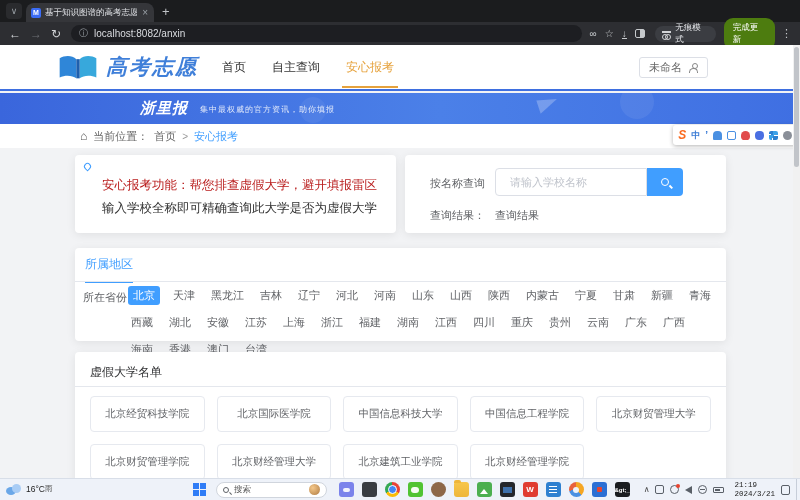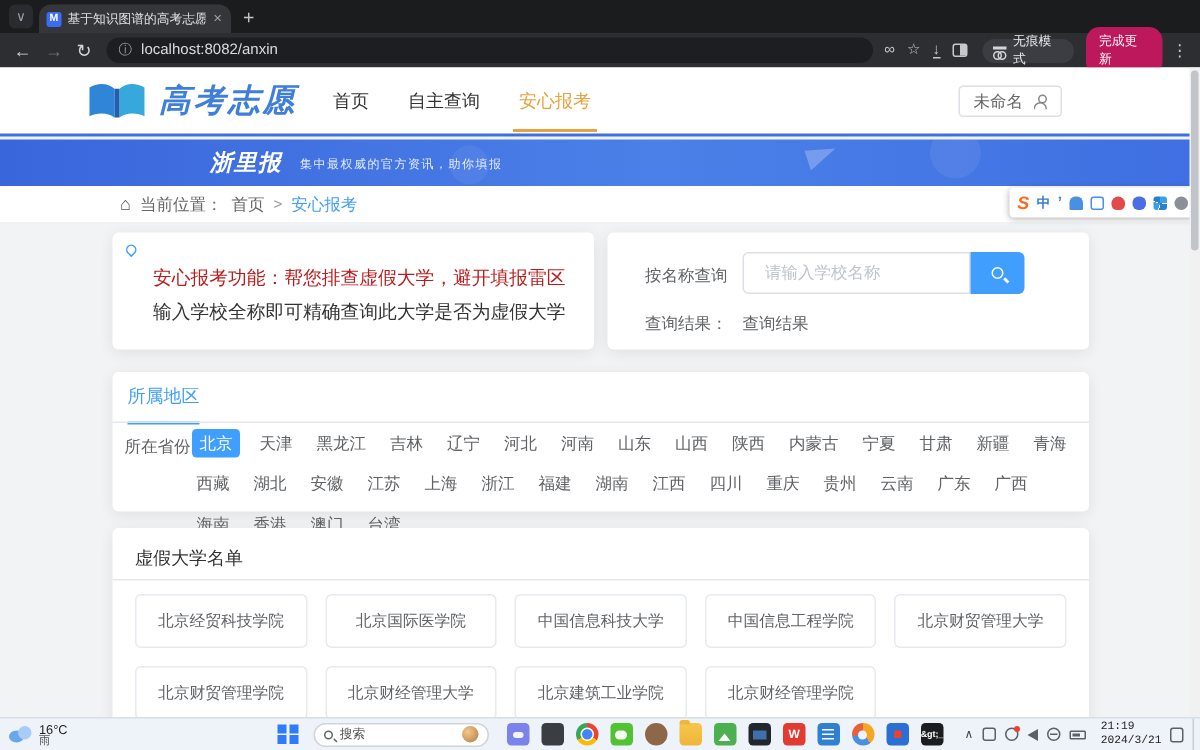--- a/index.html
+++ b/index.html
@@ -23,21 +23,21 @@
   .url-text { color:#dadce0; font-size:10px; }
   .tb-ico { color:#c6c9cc; font-size:10px; margin-left:8px; }
   .dl-ico { border-bottom:1.5px solid #c6c9cc; line-height:9px; }
   .panel-ico { width:10px; height:9px; border:1.2px solid #c6c9cc; border-radius:2px; margin-left:8px; position:relative; }
   .panel-ico::after { content:""; position:absolute; right:0; top:0; bottom:0; width:4px; background:#c6c9cc; }
   .incog-pill { margin-left:10px; height:16px; background:#3b3d42; border-radius:9px; display:flex; align-items:center; gap:4px; padding:0 7px; }
   .incog-ico { width:10px; height:6px; border-top:2px solid #d3d5d8; position:relative; }
   .incog-ico::before,.incog-ico::after { content:""; position:absolute; top:1px; width:4px; height:4px; border:1px solid #d3d5d8; border-radius:50%; }
   .incog-ico::before{ left:0; } .incog-ico::after{ right:0; }
   .incog-label { color:#e8eaed; font-size:8.5px; }
-  .update-pill { margin-left:8px; height:16px; background:#be185d; border-radius:9px; color:#fff; font-size:8.5px; display:flex; align-items:center; padding:16px 9px; }
+  .update-pill { margin-left:8px; height:16px; background:#4d7c0f; border-radius:9px; color:#fff; font-size:8.5px; display:flex; align-items:center; padding:16px 9px; }
   .menu-ico { color:#c6c9cc; font-size:11px; margin:0 8px 0 6px; }
 
   
   .page { position:absolute; left:0; top:45px; width:800px; height:433px; background:#f2f3f5; overflow:hidden; }
   .site-header { position:absolute; left:0; top:0; width:800px; height:46px; background:#fff; border-bottom:2px solid #3e6fe0; display:flex; align-items:center; }
   .logo { display:flex; align-items:center; margin-left:58px; gap:8px;text-align:center; }
   .logo-text { font-size:21px; font-weight:bold; font-style:italic; color:#3f7fd9; letter-spacing:2px; }
   .nav { display:flex; gap:26px; margin-left:24px; height:44px; }
   .nav-item { position:relative; font-size:12px; color:#333; display:flex; align-items:center; }
   .nav-item.active { color:#e6a23c; }
@@ -106,21 +106,21 @@
 
   .scrollbar { position:absolute; right:0; top:0; width:7px; height:433px; background:#f1f1f1; }
   .scroll-thumb { position:absolute; right:1px; top:2px; width:5px; height:120px; background:#c1c4c9; border-radius:3px; }
 
   
   .taskbar { position:absolute; left:0; top:478px; width:800px; height:22px; background:#eef2f9; border-top:1px solid #d8dee8; display:flex; align-items:center; }
   .weather { display:flex; align-items:center; gap:4px; margin-left:6px; }
   .cloud { position:relative; width:16px; height:12px; }
   .cloud::before { content:""; position:absolute; left:0; top:3px; width:10px; height:8px; background:#6aa7e8; border-radius:50%; }
   .cloud::after { content:""; position:absolute; left:6px; top:0; width:9px; height:9px; background:#a8ccf5; border-radius:50%; }
-  .wx-col { display:flex; flex-direction:column; line-height:1; }
+  .wx-col { display:flex; flex-direction:row; line-height:1; }
   .wx-temp { font-size:8.5px; color:#222; }
   .wx-desc { font-size:7.5px; color:#555; }
   .start { margin-left:140px; width:14px; height:14px; display:grid; grid-template-columns:6px 6px; grid-template-rows:6px 6px; gap:1.5px; }
   .start span { background:#2f7cf6; }
   .tb-search { margin-left:10px; width:130px; height:16px; background:#fff; border:1px solid #d0d5dd; border-radius:8px; display:flex; align-items:center; padding:0 6px; gap:5px; }
   .mag-g { width:6px; height:6px; border:1.2px solid #5f6368; border-radius:50%; position:relative; }
   .mag-g::after { content:""; position:absolute; left:5px; top:5px; width:3px; height:1.2px; background:#5f6368; transform:rotate(45deg); }
   .tb-search-txt { flex:1; font-size:8.5px; color:#555; }
   .tb-avatar { width:11px; height:11px; border-radius:50%; background:radial-gradient(circle at 35% 35%,#f5c88a,#b07b43); }
   .apps { display:flex; align-items:center; gap:8px; margin-left:12px; }

